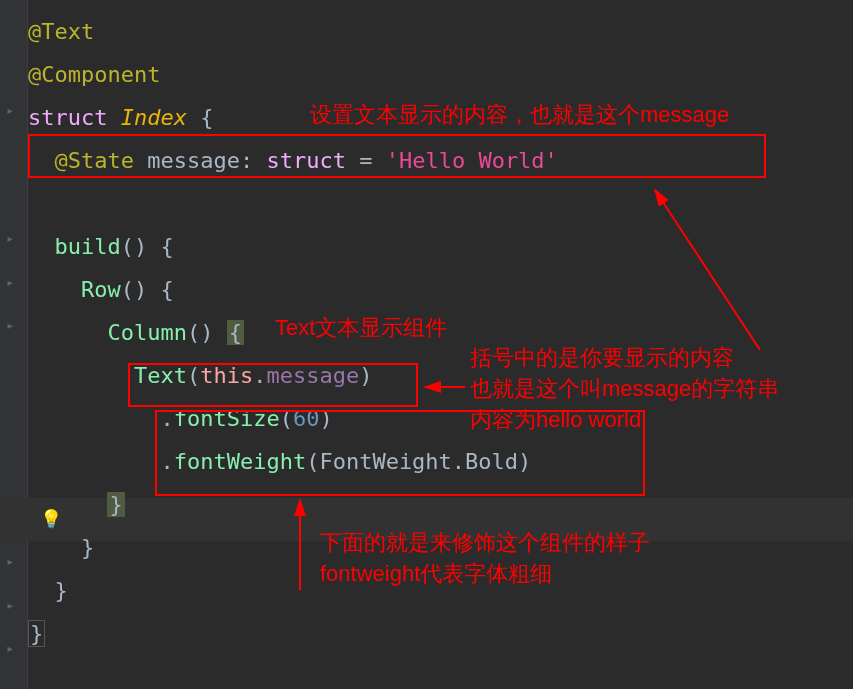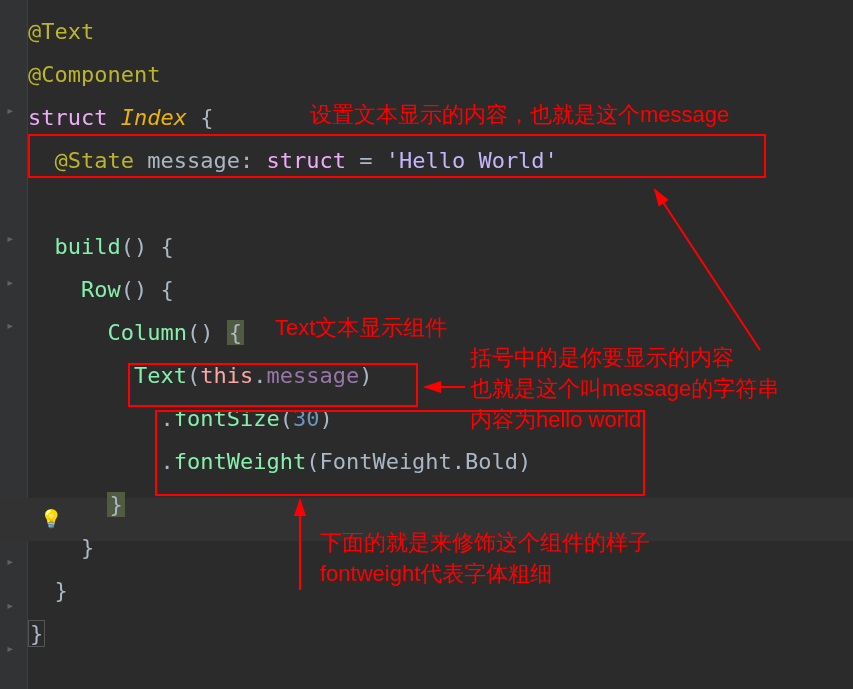--- a/index.html
+++ b/index.html
@@ -37,21 +37,21 @@
     .line {
       height: 43px;
       line-height: 43px;
       white-space: pre;
       position: relative;
     }
     .tok-kw { color: #f0abfc; }
     .tok-dec { color: #bbb529; }
     .tok-classname { color: #eab308; font-style: italic; }
     .tok-text { color: #a9b7c6; }
-    .tok-str { color: #c4b5fd; }
+    .tok-str { color: #ec4899; }
     .tok-func { color: #86efac; }
     .tok-var { color: #9876aa; }
     .tok-num { color: #6897bb; }
     .tok-paren { color: #a9b7c6; }
     .tok-brace { color: #a9b7c6; }
     .tok-this { color: #fca5a5; }
     .box-highlight {
       background: #515b42;
       padding: 0 2px;
     }
@@ -114,21 +114,21 @@
 <div class="code-area">
   <div class="line"><span class="tok-dec">@Text</span></div>
   <div class="line"><span class="tok-dec">@Component</span></div>
   <div class="line"><span class="tok-kw">struct</span><span class="tok-classname"> Index </span><span class="tok-brace">{</span></div>
   <div class="line">  <span class="tok-dec">@State</span><span class="tok-text"> message: </span><span class="tok-kw">struct</span><span class="tok-text"> = </span><span class="tok-str">'Hello World'</span></div>
   <div class="line"> </div>
   <div class="line">  <span class="tok-func">build</span><span class="tok-paren">() {</span></div>
   <div class="line">    <span class="tok-func">Row</span><span class="tok-paren">() {</span></div>
   <div class="line">      <span class="tok-func">Column</span><span class="tok-paren">() </span><span class="tok-brace box-highlight">{</span></div>
   <div class="line">        <span class="tok-func">Text</span><span class="tok-paren">(</span><span class="tok-this">this</span><span class="tok-text">.</span><span class="tok-var">message</span><span class="tok-paren">)</span></div>
-  <div class="line">          <span class="tok-text">.</span><span class="tok-func">fontSize</span><span class="tok-paren">(</span><span class="tok-num">30</span><span class="tok-paren">)</span></div>
+  <div class="line">          <span class="tok-text">.</span><span class="tok-func">fontSize</span><span class="tok-paren">(</span><span class="tok-num">60</span><span class="tok-paren">)</span></div>
   <div class="line">          <span class="tok-text">.</span><span class="tok-func">fontWeight</span><span class="tok-paren">(</span><span class="tok-text">FontWeight.Bold</span><span class="tok-paren">)</span></div>
   <div class="line">      <span class="tok-brace box-highlight">}</span></div>
   <div class="line">    <span class="tok-brace">}</span></div>
   <div class="line">  <span class="tok-brace">}</span></div>
   <div class="line"><span class="tok-brace bracket-hl">}</span></div>
 </div>
 
 <div class="red-box" style="left:28px; top:134px; width:738px; height:44px;"></div>
 <div class="red-box" style="left:128px; top:363px; width:290px; height:44px;"></div>
 <div class="red-box" style="left:155px; top:410px; width:490px; height:86px;"></div>

